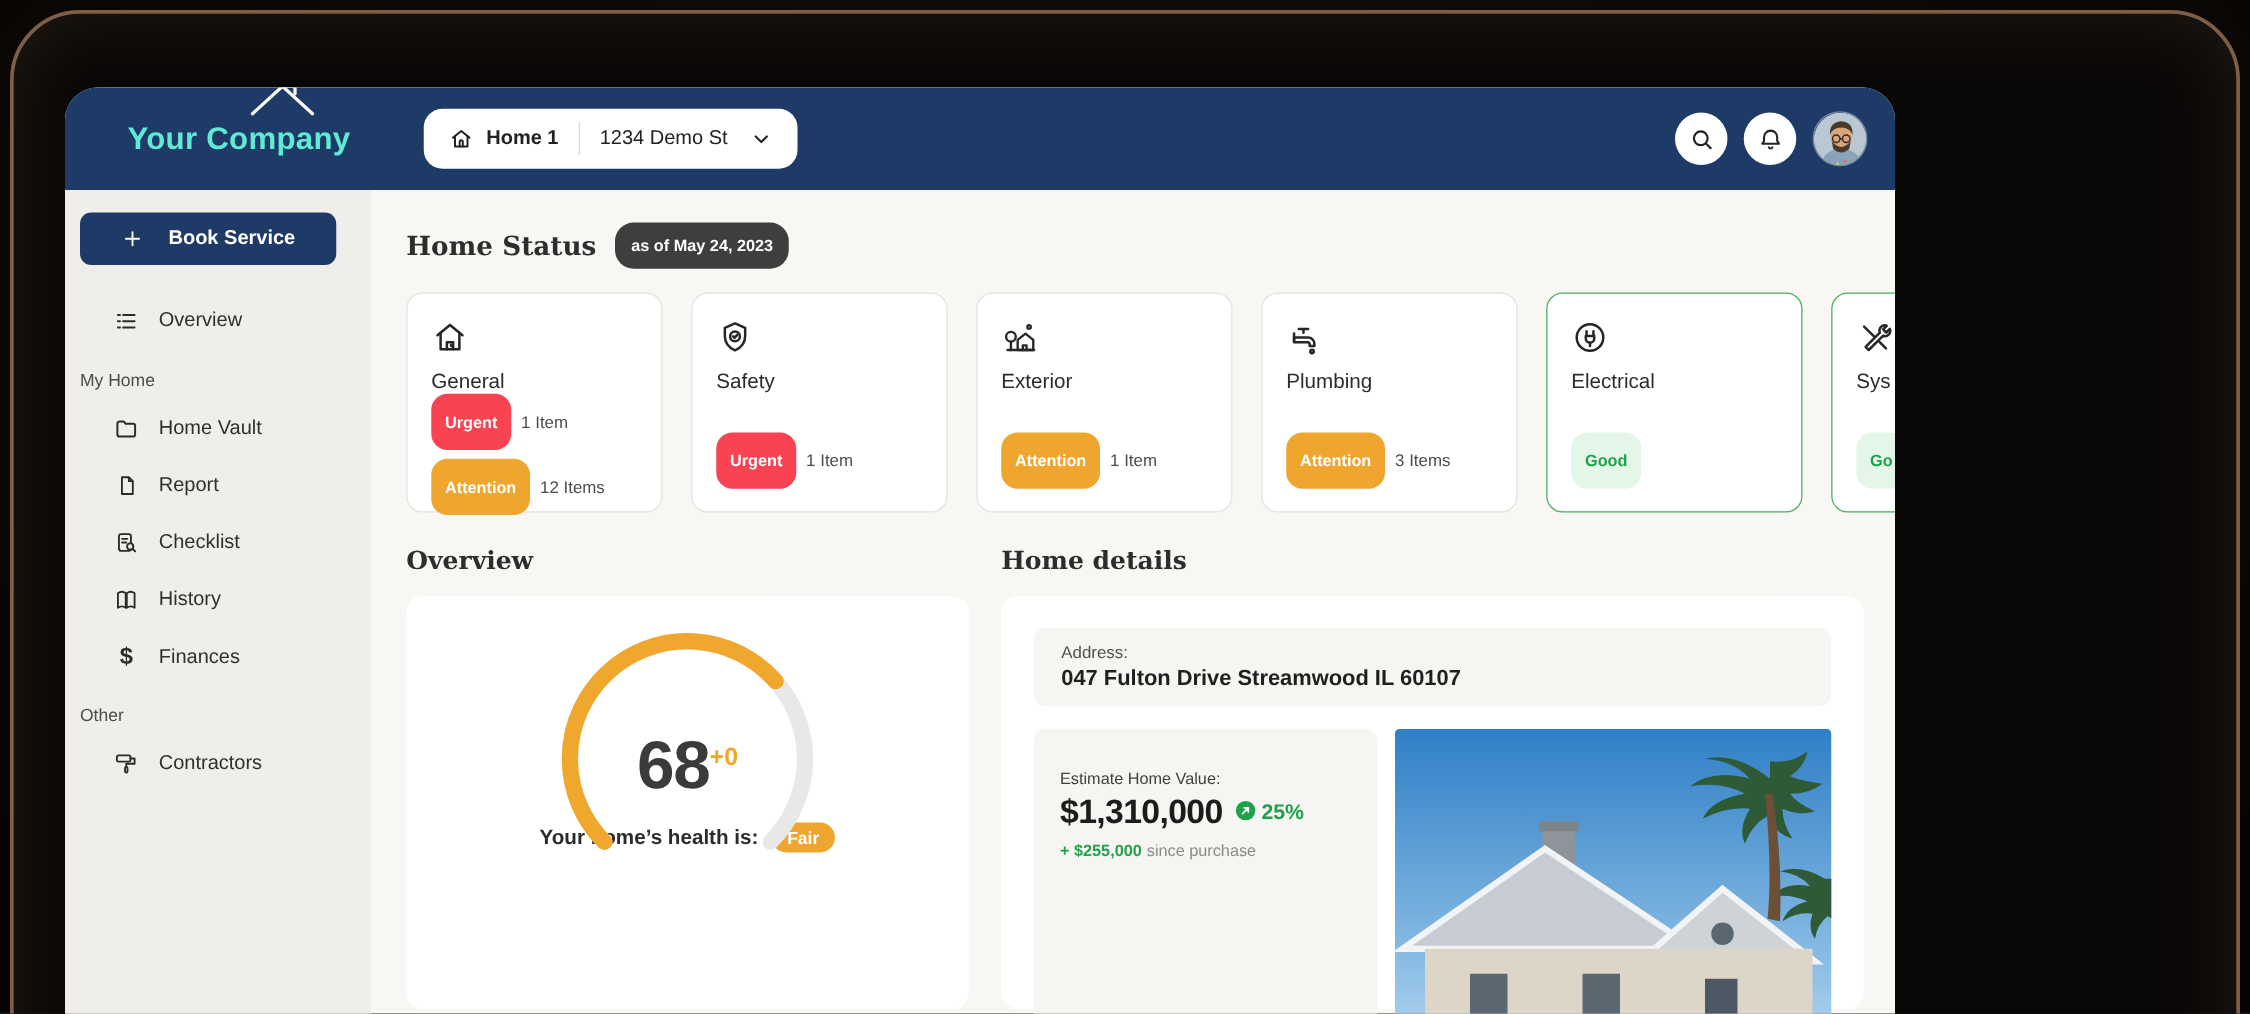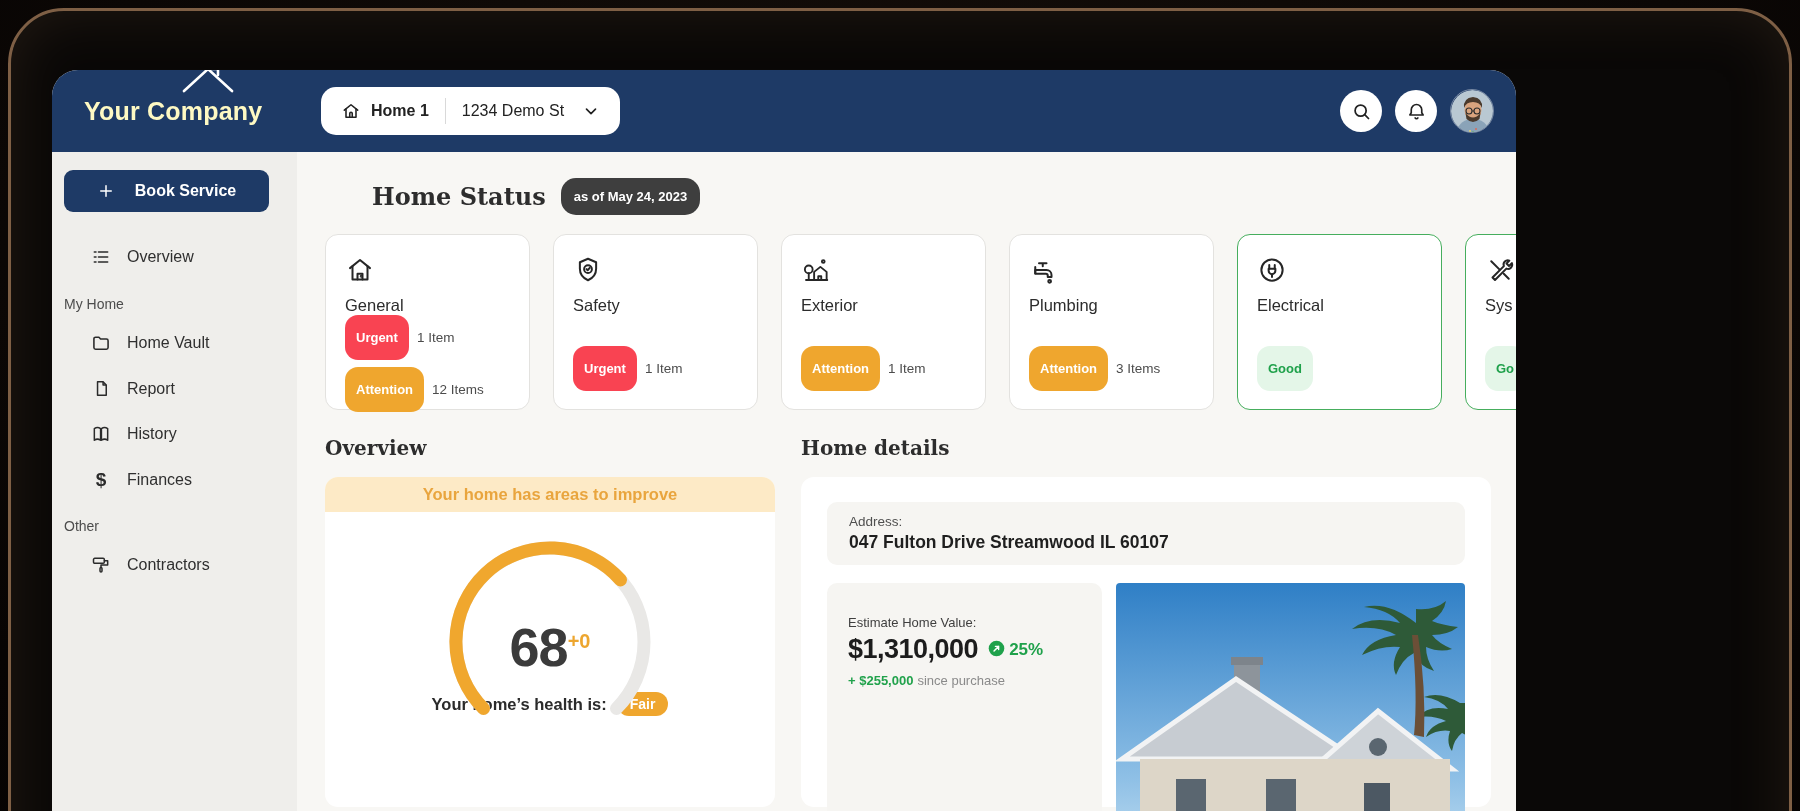--- a/index.html
+++ b/index.html
@@ -8,21 +8,21 @@
   .stage { position:relative; width:1800px; height:811px; overflow:hidden;
            background:radial-gradient(120% 140% at 50% 30%, #17100b 0%, #070403 55%, #020101 100%); }
   .device-frame { position:absolute; left:8px; top:8px; width:1784px; height:900px;
            border-radius:56px; background:#0a0807; border:3px solid #7e5f45;
            box-shadow: inset 0 0 60px rgba(140,104,70,.18); }
   .screen { position:absolute; left:52px; top:70px; width:1464px; height:846px;
            border-radius:26px; overflow:hidden; background:#f8f7f4; }
 
   
   .topnav { height:82px; background:#1e3a66; display:flex; align-items:center; }
-  .brand { position:relative; margin-left:32px; width:225px; color:#fef9c3;
+  .brand { position:relative; margin-left:50px; width:225px; color:#5eead4;
            font-size:25px; font-weight:700; letter-spacing:.2px; }
   .brand .roof { position:absolute; left:94px; top:-36px; pointer-events:none; }
   .home-select { margin-left:12px; background:#fff; height:48px; border-radius:15px;
            display:flex; align-items:center; padding:0 20px; cursor:pointer; }
   .home-select .hs-name { font-weight:700; font-size:16px; color:#222; margin-left:10px; }
   .home-select .hs-div { width:1px; height:26px; background:#d9d9d9; margin:0 16px; }
   .home-select .hs-addr { font-size:16px; color:#222; }
   .home-select .hs-chev { margin-left:18px; display:flex; }
   .topnav-right { margin-left:auto; margin-right:22px; display:flex; align-items:center; gap:13px; }
   .circle-btn { width:42px; height:42px; border-radius:50%; background:#fff;
@@ -44,21 +44,21 @@
   .nav-item { display:flex; align-items:center; gap:15px; padding:13px 10px 13px 38px;
            cursor:pointer; color:#2f2f2f; }
   .nav-ico { width:22px; display:flex; justify-content:center; color:#2b2b2b; }
   .nav-label { font-size:16px; font-weight:500; }
   .nav-section { padding:16px 10px 8px 12px; font-size:14px; color:#4c4c4c; }
   .dollar-glyph { font-size:19px; font-weight:600; line-height:1; }
 
   
   .serif-h { font-family:"DejaVu Serif","Liberation Serif",serif; font-weight:700; color:#2d2d2d; }
   .status-head { display:flex; align-items:center; gap:15px; }
-  .status-head .serif-h { font-size:24px;margin-left:47px; }
+  .status-head .serif-h { font-size:21px; }
   .asof-pill { background:#3e3e3e; color:#fff; font-size:13px; font-weight:700;
            border-radius:15px; padding:11px 13px; }
 
   
   .cards-row { display:flex; gap:23px; margin-top:19px; width:1200px; overflow:visible; }
   .scard { width:205px; height:176px; flex-shrink:0; background:#fff; border:1px solid #e3e2df;
            border-radius:13px; padding:20px 19px 18px; display:flex; flex-direction:column; cursor:pointer; }
   .scard.good { border:1px solid #46ae5d; }
   .scard .s-ico { color:#262626; height:32px; }
   .scard .s-label { margin-top:9px; font-size:16.5px; font-weight:500; color:#2c2c2c; }
@@ -201,20 +201,31 @@
             <span class="nav-ico">
               <svg width="19" height="19" viewBox="0 0 24 24" fill="none" stroke="#2b2b2b" stroke-width="1.9" stroke-linejoin="round">
                   <path d="M7 3.5 h7 l4 4 V20.5 H7 z"></path>
                   <path d="M14 3.5 v4 h4"></path>
                 </svg>
             </span>
             <span class="nav-label">Report</span>
           </div>
           <div class="nav-item">
             <span class="nav-ico">
+              <svg width="20" height="20" viewBox="0 0 24 24" fill="none" stroke="#2b2b2b" stroke-width="1.8" stroke-linecap="round" stroke-linejoin="round">
+                <rect x="5" y="4" width="11.5" height="16" rx="2"></rect>
+                  <path d="M8 8.5 h5 M8 12 h4"></path>
+                <circle cx="15.8" cy="15.8" r="3" fill="#efeeeb"></circle>
+                  <path d="M18 18 l2.6 2.6"></path>
+              </svg>
+            </span>
+            <span class="nav-label">Checklist</span>
+          </div>
+          <div class="nav-item">
+            <span class="nav-ico">
               <svg width="20" height="20" viewBox="0 0 24 24" fill="none" stroke="#2b2b2b" stroke-width="1.8" stroke-linejoin="round">
                 <path d="M4 5.5 c2.2-1.6 5.3-1.6 7.5 0 V19.5 c-2.2-1.6-5.3-1.6-7.5 0 z"></path>
                 <path d="M20 5.5 c-2.2-1.6-5.3-1.6-7.5 0 V19.5 c2.2-1.6 5.3-1.6 7.5 0 z"></path>
               </svg>
             </span>
             <span class="nav-label">History</span>
           </div>
           <div class="nav-item">
             <span class="nav-ico dollar-glyph">$</span>
             <span class="nav-label">Finances</span>
@@ -352,21 +363,20 @@
               </div>
             </div>
           </div>
         </div>
 
         <div class="lower">
 
           <div class="col-overview">
             <div class="serif-h">Overview</div>
             <div class="overview-card">
-              <div class="banner">Your home has areas to improve</div>
               <div class="gauge-wrap">
                 <svg width="216" height="186" viewBox="0 0 216 186">
                   <path d="M 41.5 170.5 A 94 94 0 1 1 174.5 170.5" fill="none" stroke="#e9e8e6" stroke-width="13" stroke-linecap="round"></path>
                   <path d="M 41.5 170.5 A 94 94 0 1 1 178.5 41.9" fill="none" stroke="#f0a72e" stroke-width="13" stroke-linecap="round"></path>
                 </svg>
                 <div class="gauge-num"><span>68</span><span class="delta">+0</span></div>
               </div>
               <div class="health-line">
                 <span class="hl-text">Your home’s health is:</span>
                 <span class="pill-fair">Fair</span>

